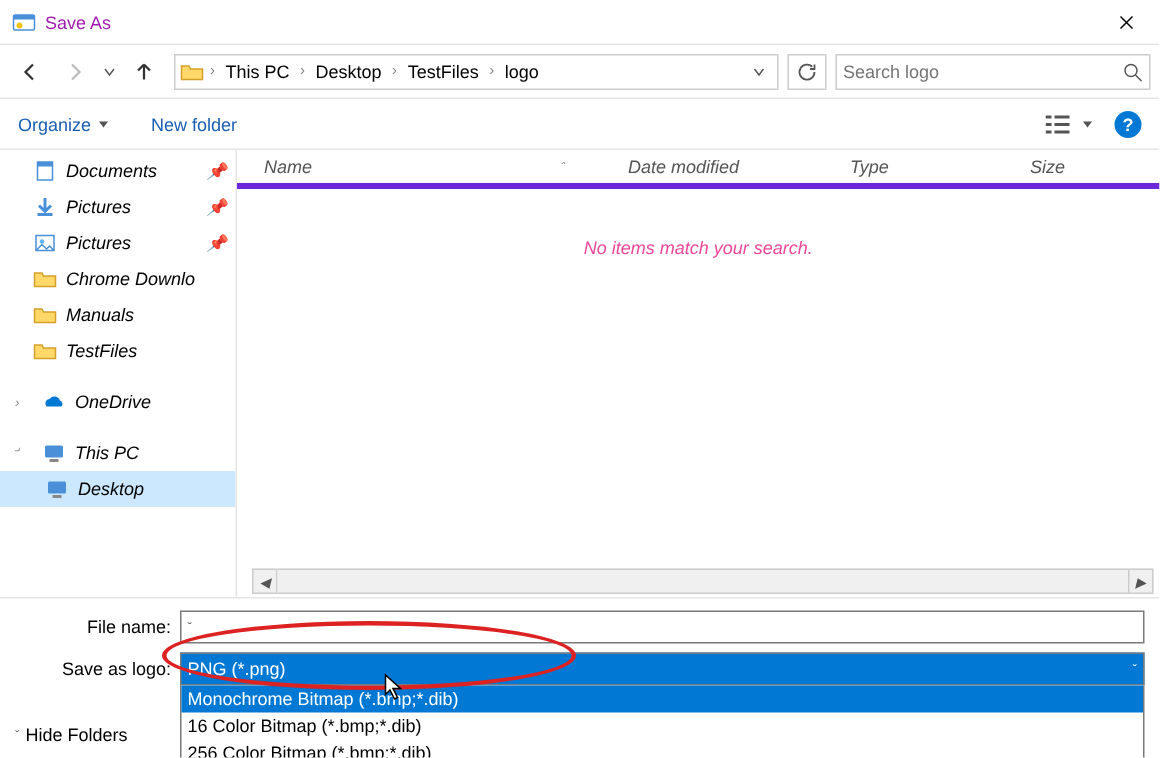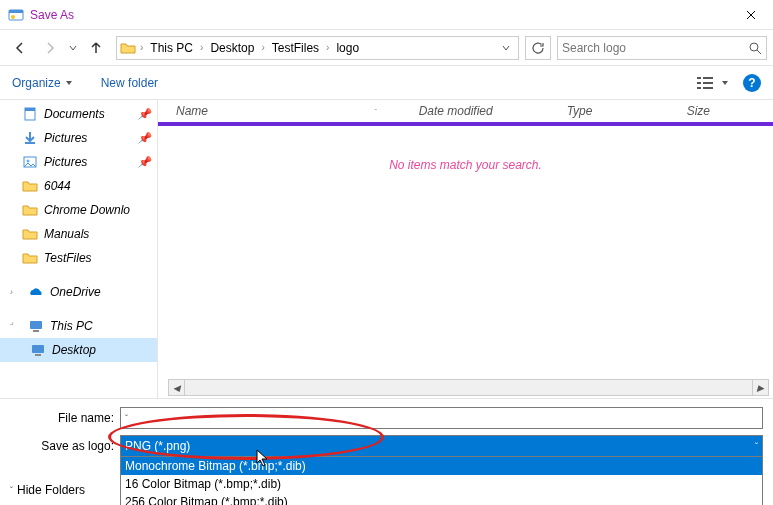--- a/index.html
+++ b/index.html
@@ -221,28 +221,20 @@
           </span>
           <span class="tlabel">Pictures</span>
           <span class="pin">📌</span>
         </div>
         <div class="treeitem">
           <span class="ticon">
             <svg width="16" height="16" viewBox="0 0 16 16">
               <path d="M1 4 h5 l1 2 h8 v7 h-14 z" fill="#ffd869" stroke="#d4a02a"></path>
             </svg>
           </span>
-          <span class="tlabel">6044</span>
-        </div>
-        <div class="treeitem">
-          <span class="ticon">
-            <svg width="16" height="16" viewBox="0 0 16 16">
-              <path d="M1 4 h5 l1 2 h8 v7 h-14 z" fill="#ffd869" stroke="#d4a02a"></path>
-            </svg>
-          </span>
           <span class="tlabel">Chrome Downlo</span>
         </div>
         <div class="treeitem">
           <span class="ticon">
             <svg width="16" height="16" viewBox="0 0 16 16">
               <path d="M1 4 h5 l1 2 h8 v7 h-14 z" fill="#ffd869" stroke="#d4a02a"></path>
             </svg>
           </span>
           <span class="tlabel">Manuals</span>
         </div>

